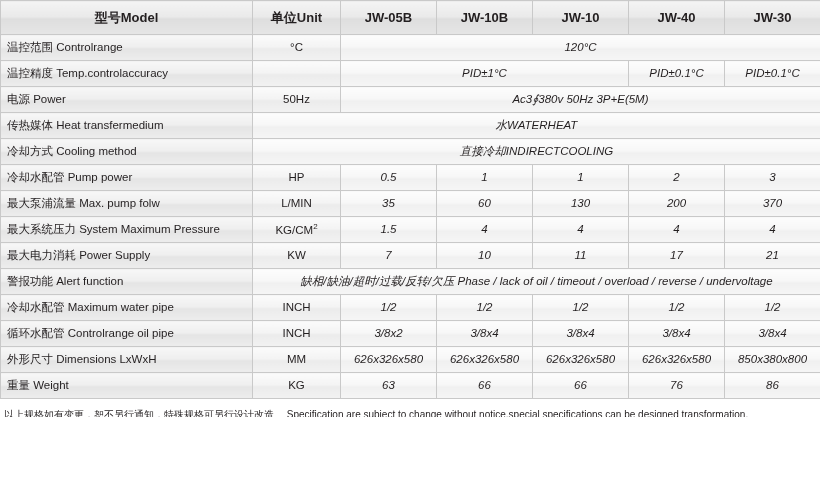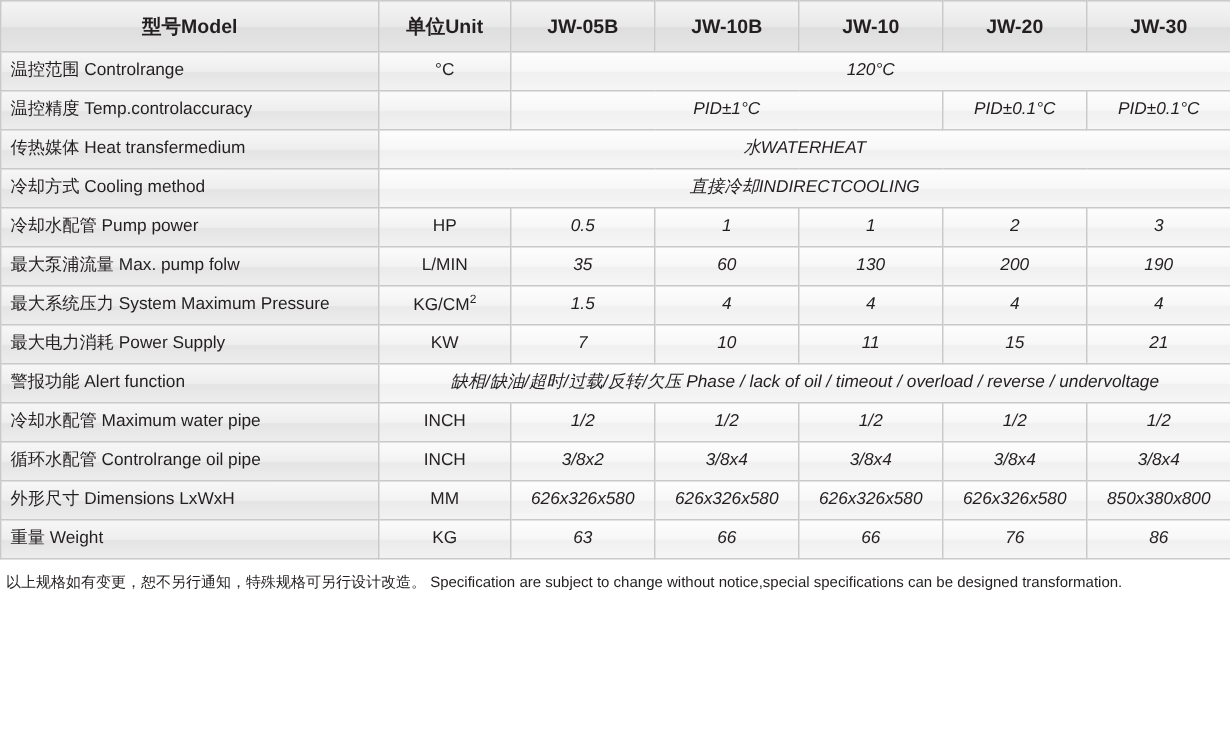--- a/index.html
+++ b/index.html
@@ -84,36 +84,41 @@
         <col class="c5">
         <col class="c6">
     </colgroup>
     <thead>
       <tr class="head" id="head-row">
           <th>型号Model</th>
           <th>单位Unit</th>
           <th>JW-05B</th>
           <th>JW-10B</th>
           <th>JW-10</th>
-          <th>JW-20</th>
+          <th>JW-40</th>
           <th>JW-30</th>
         </tr>
     </thead>
     <tbody id="body">
         <tr class="row">
           <td class="label">温控范围 Controlrange</td>
           <td class="unit">°C</td>
           <td class="val" colspan="5">120°C</td>
         </tr>
         <tr class="row">
           <td class="label">温控精度 Temp.controlaccuracy</td>
           <td class="unit"></td>
           <td class="val" colspan="3">PID±1°C</td>
           <td class="val" colspan="1">PID±0.1°C</td>
           <td class="val" colspan="1">PID±0.1°C</td>
+        </tr>
+        <tr class="row">
+          <td class="label">电源 Power</td>
+          <td class="unit">50Hz</td>
+          <td class="val" colspan="5">Ac3∮380v 50Hz 3P+E(5M)</td>
         </tr>
         <tr class="row">
           <td class="label">传热媒体 Heat transfermedium</td>
           <td class="val" colspan="6">水WATERHEAT</td>
         </tr>
         <tr class="row">
           <td class="label">冷却方式 Cooling method</td>
           <td class="val" colspan="6">直接冷却INDIRECTCOOLING</td>
         </tr>
         <tr class="row">
@@ -125,38 +130,38 @@
           <td class="val">2</td>
           <td class="val">3</td>
         </tr>
         <tr class="row">
           <td class="label">最大泵浦流量 Max. pump folw</td>
           <td class="unit">L/MIN</td>
           <td class="val">35</td>
           <td class="val">60</td>
           <td class="val">130</td>
           <td class="val">200</td>
-          <td class="val">190</td>
+          <td class="val">370</td>
         </tr>
         <tr class="row">
           <td class="label">最大系统压力 System Maximum Pressure</td>
           <td class="unit"><span>KG/CM</span><sup>2</sup></td>
           <td class="val">1.5</td>
           <td class="val">4</td>
           <td class="val">4</td>
           <td class="val">4</td>
           <td class="val">4</td>
         </tr>
         <tr class="row">
           <td class="label">最大电力消耗 Power Supply</td>
           <td class="unit">KW</td>
           <td class="val">7</td>
           <td class="val">10</td>
           <td class="val">11</td>
-          <td class="val">15</td>
+          <td class="val">17</td>
           <td class="val">21</td>
         </tr>
         <tr class="row">
           <td class="label">警报功能 Alert function</td>
           <td class="val small" colspan="6">缺相/缺油/超时/过载/反转/欠压 Phase / lack of oil / timeout / overload / reverse / undervoltage</td>
         </tr>
         <tr class="row">
           <td class="label">冷却水配管 Maximum water pipe</td>
           <td class="unit">INCH</td>
           <td class="val">1/2</td>

